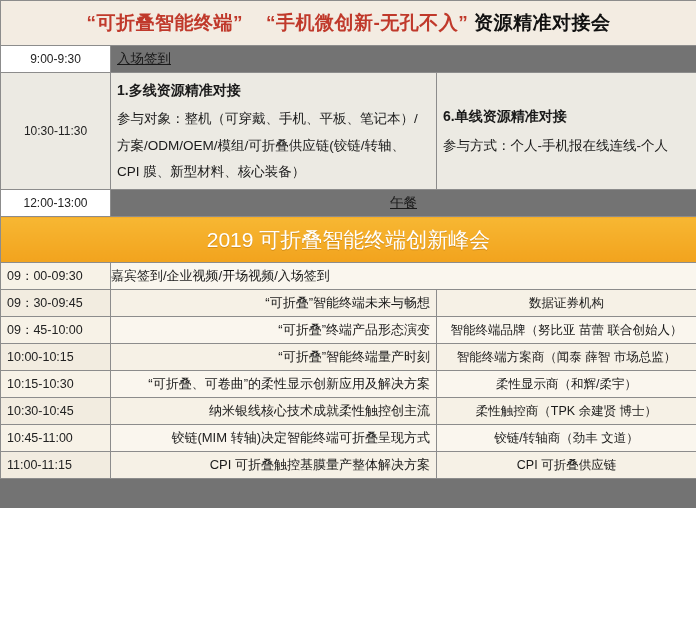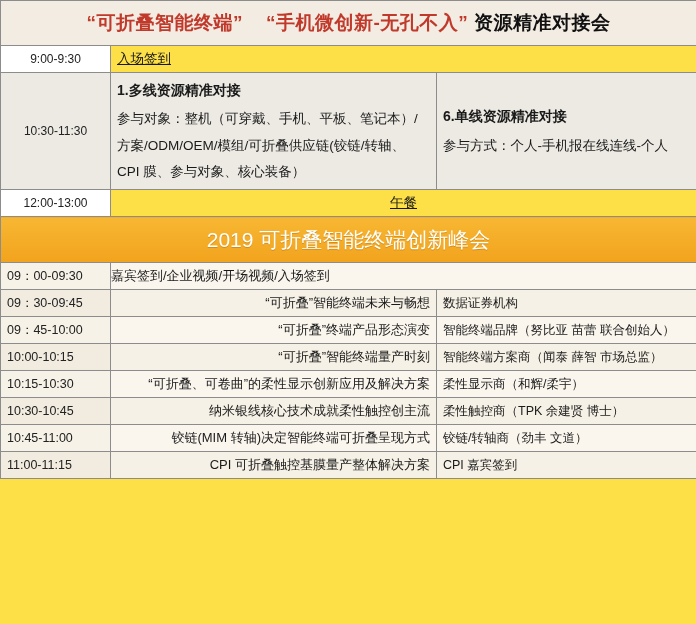--- a/index.html
+++ b/index.html
@@ -10,23 +10,23 @@
   }
   body {
     width: 696px;
     height: 624px;
     font-family: "Liberation Sans", "DejaVu Sans", sans-serif;
     color: #1a1a1a;
     overflow: hidden;
   }
   .page {
     width: 696px;
-    height: 624px;
+    height: 508px;
     position: relative;
-    background: #fde047;
+    background: #737373;
   }
   table.agenda {
     width: 696px;
     border-collapse: collapse;
     table-layout: fixed;
   }
   table.agenda td {
     border: 1px solid #8c8c8c;
     vertical-align: middle;
     padding: 4px 6px;
@@ -100,20 +100,21 @@
   }
   .sum-topic {
     font-size: 13px;
     text-align: right;
     background: #faf6ee;
     color: #1a1a1a;
   }
   .sum-org {
     width: 220px;
     font-size: 12.5px;
+    text-align: center;
     background: #faf6ee;
     color: #1a1a1a;
   }
   tr.r-alt .sum-time { background: #f2ece0; margin-top: 45px; }
   tr.r-alt .sum-topic, tr.r-alt .sum-org { background: #f6f1e6; }
 </style>
 </head>
 <body>
 
 <div class="page">
@@ -139,21 +140,21 @@
         <td class="time-cell">9:00-9:30</td>
         <td class="plain-cell" colspan="2">入场签到</td>
       </tr>
 
       <tr>
         <td class="time-cell shade">10:30-11:30</td>
         <td class="info-cell">
           <span class="hd">1.多线资源精准对接</span>
           <span class="ln">参与对象：整机（可穿戴、手机、平板、笔记本）/</span>
           <span class="ln">方案/ODM/OEM/模组/可折叠供应链(铰链/转轴、</span>
-          <span class="ln">CPI 膜、参与对象、核心装备）</span>
+          <span class="ln">CPI 膜、新型材料、核心装备）</span>
         </td>
         <td class="info-cell">
           <span class="hd">6.单线资源精准对接</span>
           <span class="ln">参与方式：个人-手机报在线连线-个人</span>
         </td>
       </tr>
 
       <tr>
         <td class="time-cell">12:00-13:00</td>
         <td class="plain-cell center" colspan="2">午餐</td>
@@ -200,18 +201,18 @@
 
       <tr>
         <td class="sum-time">10:45-11:00</td>
         <td class="sum-topic">铰链(MIM 转轴)决定智能终端可折叠呈现方式</td>
         <td class="sum-org">铰链/转轴商（劲丰 文道）</td>
       </tr>
 
       <tr class="r-alt">
         <td class="sum-time">11:00-11:15</td>
         <td class="sum-topic">CPI 可折叠触控基膜量产整体解决方案</td>
-        <td class="sum-org">CPI 嘉宾签到</td>
+        <td class="sum-org">CPI 可折叠供应链</td>
       </tr>
     </tbody>
   </table>
 
 </div>
 
 </body></html>

